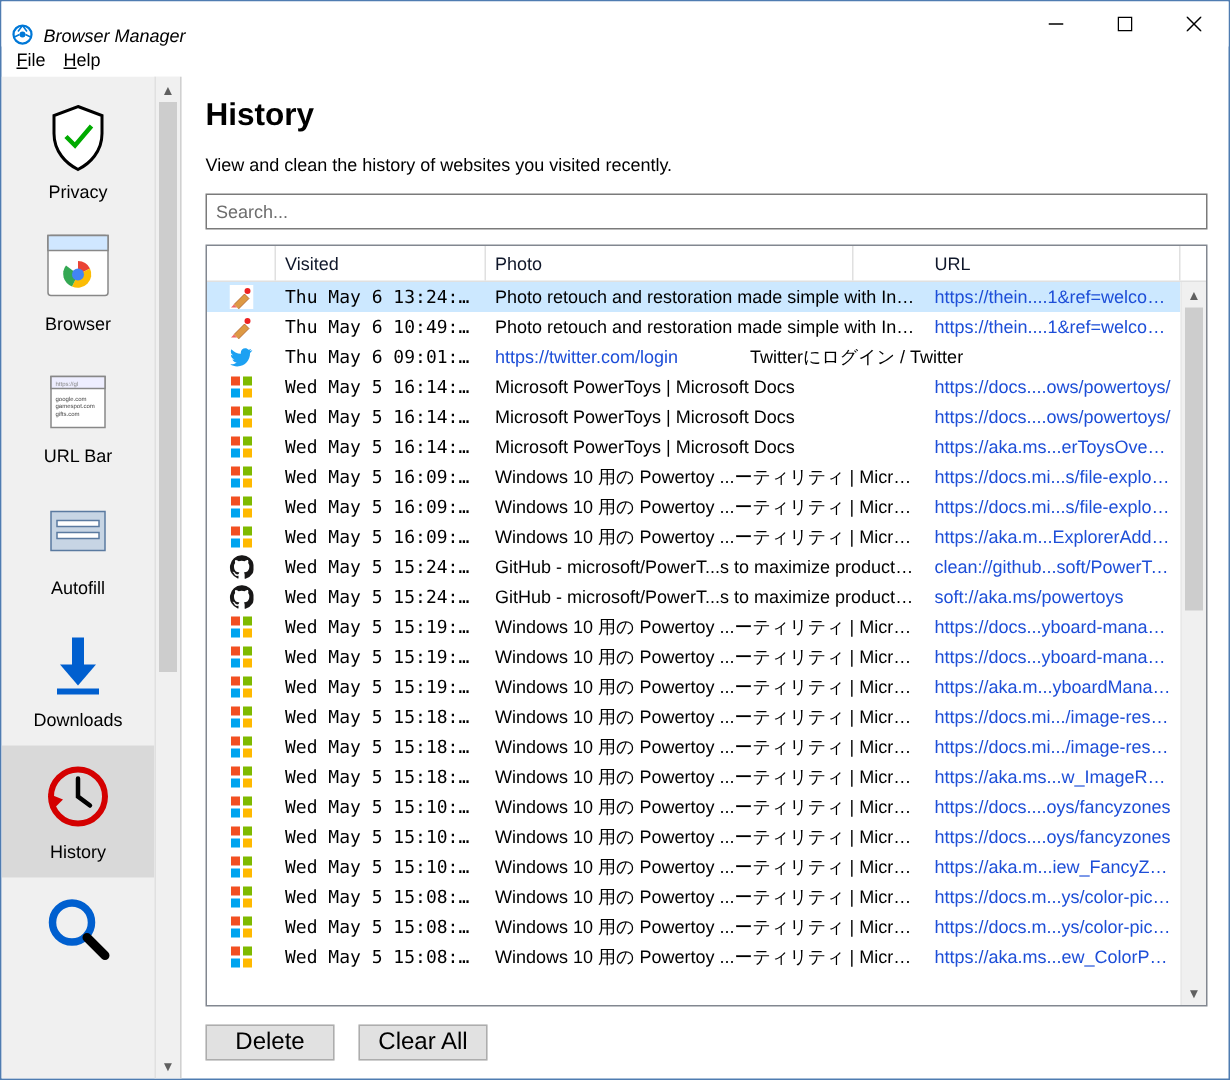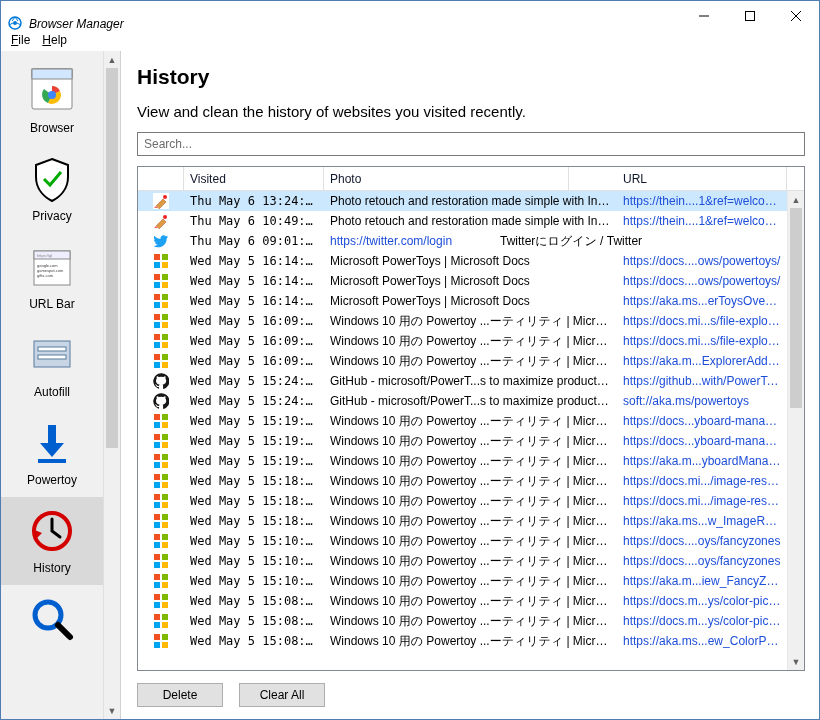--- a/index.html
+++ b/index.html
@@ -25,21 +25,21 @@
   .side-item.selected { background: #d9d9d9; }
   .side-item .icon-box { width: 52px; height: 52px; display: flex; align-items: center; justify-content: center; margin-bottom: 4px; }
   .side-item .label { font-size: 12px; text-align: center; }
   .side-scroll { width: 17px; background: #f0f0f0; border-left: 1px solid #e0e0e0; display: flex; flex-direction: column; }
   .side-scroll .arrow { height: 17px; display: flex; align-items: center; justify-content: center; color: #606060; font-size: 9px;}
   .side-scroll .track { flex: 1; background: #f0f0f0; position: relative; }
   .side-scroll .thumb { position: absolute; left: 2px; right: 2px; top: 0; height: 60%; background: #cdcdcd; border-radius: 0; }
   
   .main { flex: 1; display: flex; flex-direction: column; padding: 10px 14px 12px 16px; overflow: hidden; }
   .main h1 { font-size: 21px; font-weight: 600; margin: 4px 0 14px 0; }
-  .main .desc { font-size: 15px; margin-bottom: 12px; }
+  .main .desc { font-size: 12px; margin-bottom: 12px; }
   .search { width: 100%; height: 24px; border: 1px solid #7a7a7a; padding: 2px 6px; font-size: 12px; color: #000; font-family: inherit; }
   .search::placeholder { color: #6d6d6d; }
   .table-wrap { flex: 1; border: 1px solid #828790; margin-top: 10px; overflow: hidden; display: flex; flex-direction: column; background: #fff; }
   .thead { display: flex; background: #fff; border-bottom: 1px solid #e0e0e0; height: 24px; align-items: stretch; }
   .th { border-right: 1px solid #e0e0e0; padding: 4px 6px; font-size: 12px; color: #0f172a; display: flex; align-items: center; }
   .th:last-child { border-right: none; }
   .col-icon { width: 46px; }
   .col-visited { width: 140px; }
   .col-title { flex: 1; min-width: 0;}
   .col-url { width: 170px; margin-left: 48px; }
@@ -51,21 +51,21 @@
   .tr .td { padding: 0 6px; white-space: nowrap; overflow: hidden; text-overflow: ellipsis; }
   .td-icon { width: 46px; display:flex; align-items:center; justify-content:center; }
   .td-visited { width: 140px; font-family: "Segoe UI", monospace; }
   .td-title { flex: 1; min-width:0;}
   .td-url { width: 170px; color: #1d4ed8; }
   .vscroll { width: 17px; background: #f0f0f0; display: flex; flex-direction: column; border-left: 1px solid #e8e8e8;}
   .vscroll .arrow { height: 17px; display: flex; align-items: center; justify-content: center; color: #606060; font-size: 9px;}
   .vscroll .track { flex: 1; position: relative; }
   .vscroll .thumb { position: absolute; left: 2px; right: 2px; top: 0; height: 45%; background: #cdcdcd; }
   .footer { padding-top: 12px; display: flex; gap: 16px; }
-  .footer button { min-width: 86px; height: 24px; border: 1px solid #adadad; background: #e1e1e1; font-family: inherit; font-size: 12px; padding: 0 12px; }
+  .footer button { min-width: 86px; height: 24px; border: 1px solid #adadad; background: #e1e1e1; font-family: inherit; font-size: 16px; padding: 0 12px; }
   
   .favicon { width: 16px; height: 16px; display: inline-block;}
 </style>
 </head>
 <body>
 
 <div class="window">
 
   <div class="titlebar">
     <span class="app-icon">
@@ -101,45 +101,45 @@
     <span class="menu-item"><span class="ul">H</span><span>elp</span></span>
   </div>
 
   <div class="body">
 
     <div class="sidebar">
       <div class="sidebar-inner" id="sidebar-inner">
           <div class="side-item">
             <span class="icon-box">
               <svg viewBox="0 0 52 52">
+                <path d="M26 6 L42 12 V24 C42 36 34 44 26 48 C18 44 10 36 10 24 V12 Z" fill="#fff" stroke="#000" stroke-width="2"></path>
+                <path d="M18 26 L24 32 L35 19" fill="none" stroke="#0a0" stroke-width="3"></path>
+              </svg>
+            </span>
+            <span class="label">Privacy</span>
+          </div>
+          <div class="side-item">
+            <span class="icon-box">
+              <svg viewBox="0 0 52 52">
                 <rect x="6" y="4" width="40" height="8" fill="#fff" stroke="#888"></rect>
                 <rect x="6" y="4" width="40" height="40" rx="2" fill="#fff" stroke="#888"></rect>
                 <rect x="6" y="4" width="40" height="10" fill="#d0e7ff" stroke="#888"></rect>
                 <circle cx="26" cy="30" r="10" fill="none" stroke="#f00" stroke-width="0"></circle>
                 <circle cx="26" cy="30" r="9" fill="#fff"></circle>
                 <path d="M26 21 A9 9 0 0 1 34 26 L26 30 Z" fill="#ea4335"></path>
                 <path d="M34 26 A9 9 0 0 1 22 38 L26 30 Z" fill="#fbbc05"></path>
                 <path d="M22 38 A9 9 0 0 1 18 24 L26 30 Z" fill="#34a853"></path>
                 <circle cx="26" cy="30" r="4" fill="#4285f4"></circle>
               </svg>
             </span>
             <span class="label">Browser</span>
           </div>
           <div class="side-item">
             <span class="icon-box">
               <svg viewBox="0 0 52 52">
-                <path d="M26 6 L42 12 V24 C42 36 34 44 26 48 C18 44 10 36 10 24 V12 Z" fill="#fff" stroke="#000" stroke-width="2"></path>
-                <path d="M18 26 L24 32 L35 19" fill="none" stroke="#0a0" stroke-width="3"></path>
-              </svg>
-            </span>
-            <span class="label">Privacy</span>
-          </div>
-          <div class="side-item">
-            <span class="icon-box">
-              <svg viewBox="0 0 52 52">
                 <rect x="8" y="10" width="36" height="34" fill="#fff" stroke="#888"></rect>
                 <rect x="8" y="10" width="36" height="8" fill="#eef" stroke="#888"></rect>
                 <text x="11" y="16" font-size="4" fill="#888">https://gl</text>
                 <text x="11" y="26" font-size="4" fill="#444">google.com</text>
                 <text x="11" y="31" font-size="4" fill="#444">gamespot.com</text>
                 <text x="11" y="36" font-size="4" fill="#444">gifts.com</text>
               </svg>
             </span>
             <span class="label">URL Bar</span>
           </div>
@@ -154,21 +154,21 @@
             <span class="label">Autofill</span>
           </div>
           <div class="side-item">
             <span class="icon-box">
               <svg viewBox="0 0 52 52">
                 <path d="M26 8 V30" stroke="#005fcf" stroke-width="8"></path>
                 <path d="M14 26 L26 40 L38 26 Z" fill="#005fcf"></path>
                 <rect x="12" y="42" width="28" height="4" fill="#005fcf"></rect>
               </svg>
             </span>
-            <span class="label">Powertoy</span>
+            <span class="label">Downloads</span>
           </div>
           <div class="side-item selected">
             <span class="icon-box">
               <svg viewBox="0 0 52 52">
                 <circle cx="26" cy="26" r="18" fill="none" stroke="#d40000" stroke-width="4"></circle>
                 <path d="M26 14 V26 L34 32" stroke="#000" stroke-width="3" fill="none" stroke-linecap="round"></path>
                 <path d="M10 34 L6 24 L16 28 Z" fill="#d40000"></path>
               </svg>
             </span>
             <span class="label">History</span>
@@ -321,21 +321,21 @@
                 <div class="td td-url">https://aka.m...ExplorerAddOns</div>
               </div>
               <div class="tr">
                 <div class="td td-icon">
                   <span class="favicon"><svg viewBox="0 0 16 16">
                       <path fill="#181717" d="M8 .2A8 8 0 0 0 5.5 15.7c.4.1.5-.2.5-.4v-1.4c-2.2.5-2.7-1-2.7-1-.4-1-.9-1.2-.9-1.2-.7-.5.1-.5.1-.5.8.1 1.2.8 1.2.8.7 1.3 1.9.9 2.4.7.1-.5.3-.9.5-1.1-1.8-.2-3.6-.9-3.6-4 0-.9.3-1.6.8-2.2-.1-.2-.4-1 .1-2.1 0 0 .7-.2 2.2.8a7.6 7.6 0 0 1 4 0c1.5-1 2.2-.8 2.2-.8.5 1.1.2 1.9.1 2.1.5.6.8 1.3.8 2.2 0 3.1-1.9 3.8-3.6 4 .3.3.5.8.5 1.6v2.3c0 .2.1.5.5.4A8 8 0 0 0 8 .2z"></path>
                     </svg></span>
                 </div>
                 <div class="td td-visited">Wed May  5 15:24:29 2021</div>
                 <div class="td td-title">GitHub - microsoft/PowerT...s to maximize productivity</div>
-                <div class="td td-url">https://github...with/PowerToys</div>
+                <div class="td td-url">clean://github...soft/PowerToys</div>
               </div>
               <div class="tr">
                 <div class="td td-icon">
                   <span class="favicon"><svg viewBox="0 0 16 16">
                       <path fill="#181717" d="M8 .2A8 8 0 0 0 5.5 15.7c.4.1.5-.2.5-.4v-1.4c-2.2.5-2.7-1-2.7-1-.4-1-.9-1.2-.9-1.2-.7-.5.1-.5.1-.5.8.1 1.2.8 1.2.8.7 1.3 1.9.9 2.4.7.1-.5.3-.9.5-1.1-1.8-.2-3.6-.9-3.6-4 0-.9.3-1.6.8-2.2-.1-.2-.4-1 .1-2.1 0 0 .7-.2 2.2.8a7.6 7.6 0 0 1 4 0c1.5-1 2.2-.8 2.2-.8.5 1.1.2 1.9.1 2.1.5.6.8 1.3.8 2.2 0 3.1-1.9 3.8-3.6 4 .3.3.5.8.5 1.6v2.3c0 .2.1.5.5.4A8 8 0 0 0 8 .2z"></path>
                     </svg></span>
                 </div>
                 <div class="td td-visited">Wed May  5 15:24:29 2021</div>
                 <div class="td td-title">GitHub - microsoft/PowerT...s to maximize productivity</div>
                 <div class="td td-url">soft://aka.ms/powertoys</div>

